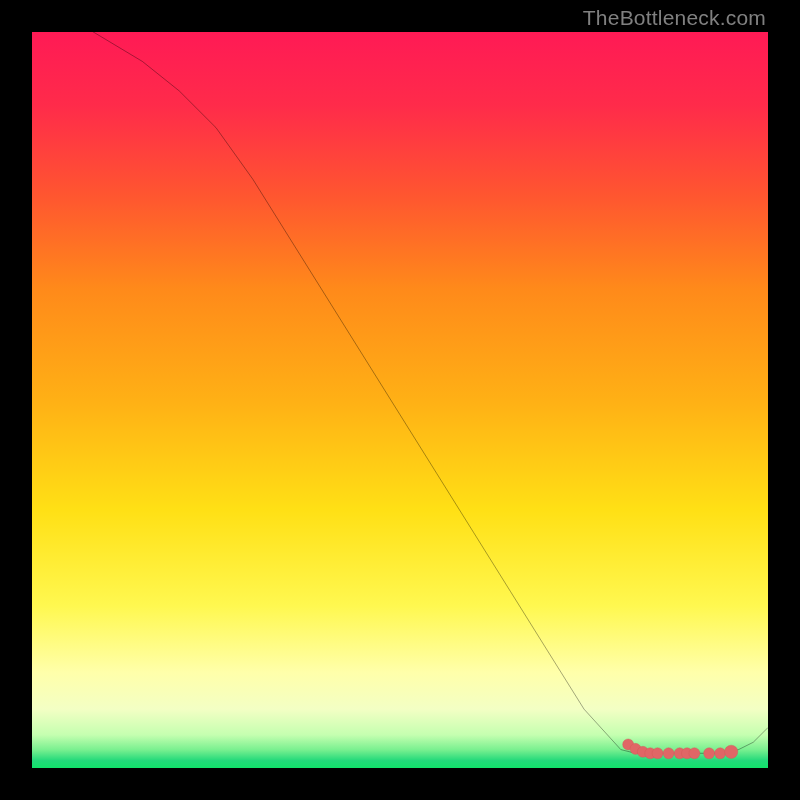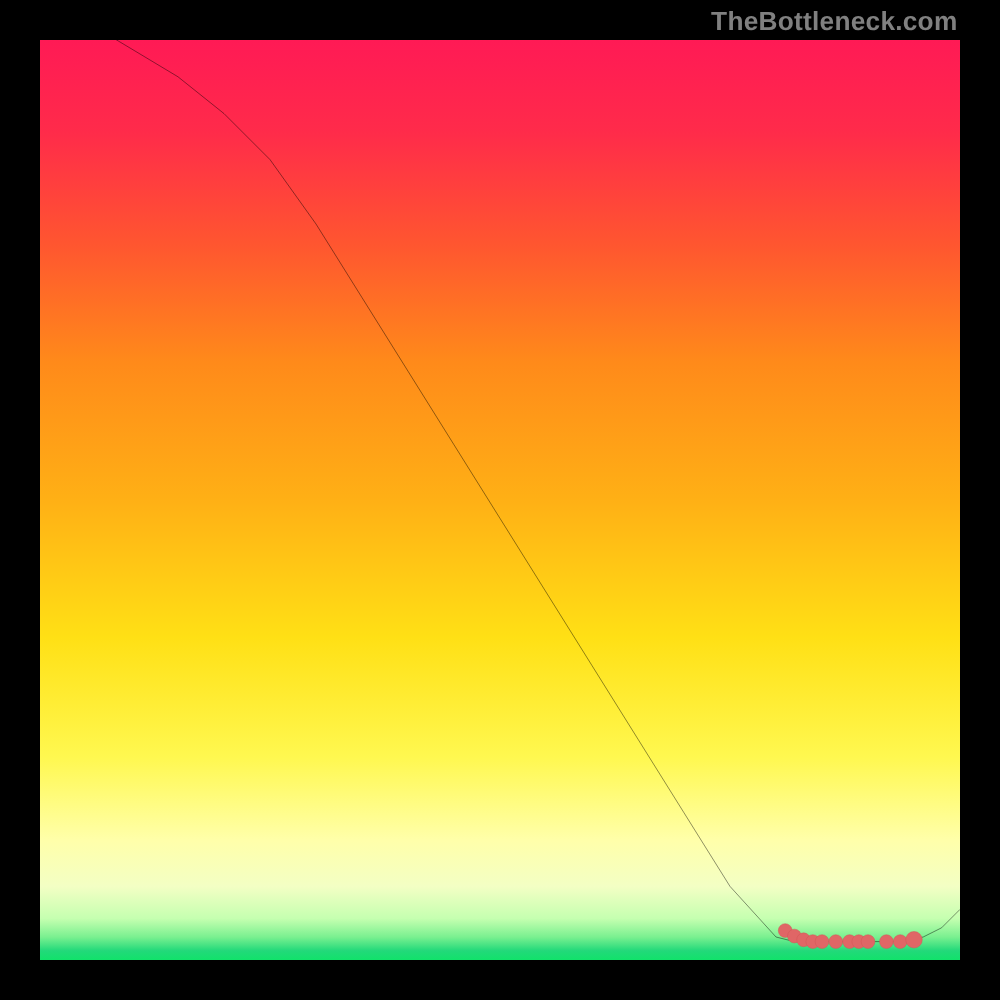--- a/index.html
+++ b/index.html
@@ -32,21 +32,21 @@
   svg.curve {
     position: absolute;
     inset: 0;
   }
   .watermark {
     position: absolute;
     top: 6px;
     right: 34px;
     color: #808080;
     font-size: 21px;
-    font-weight: 700;
+    font-weight: 400;
     letter-spacing: 0.2px;
   }
 </style>
 </head>
 <body>
 
 <div class="frame">
 
   <div class="plot-area">
 

